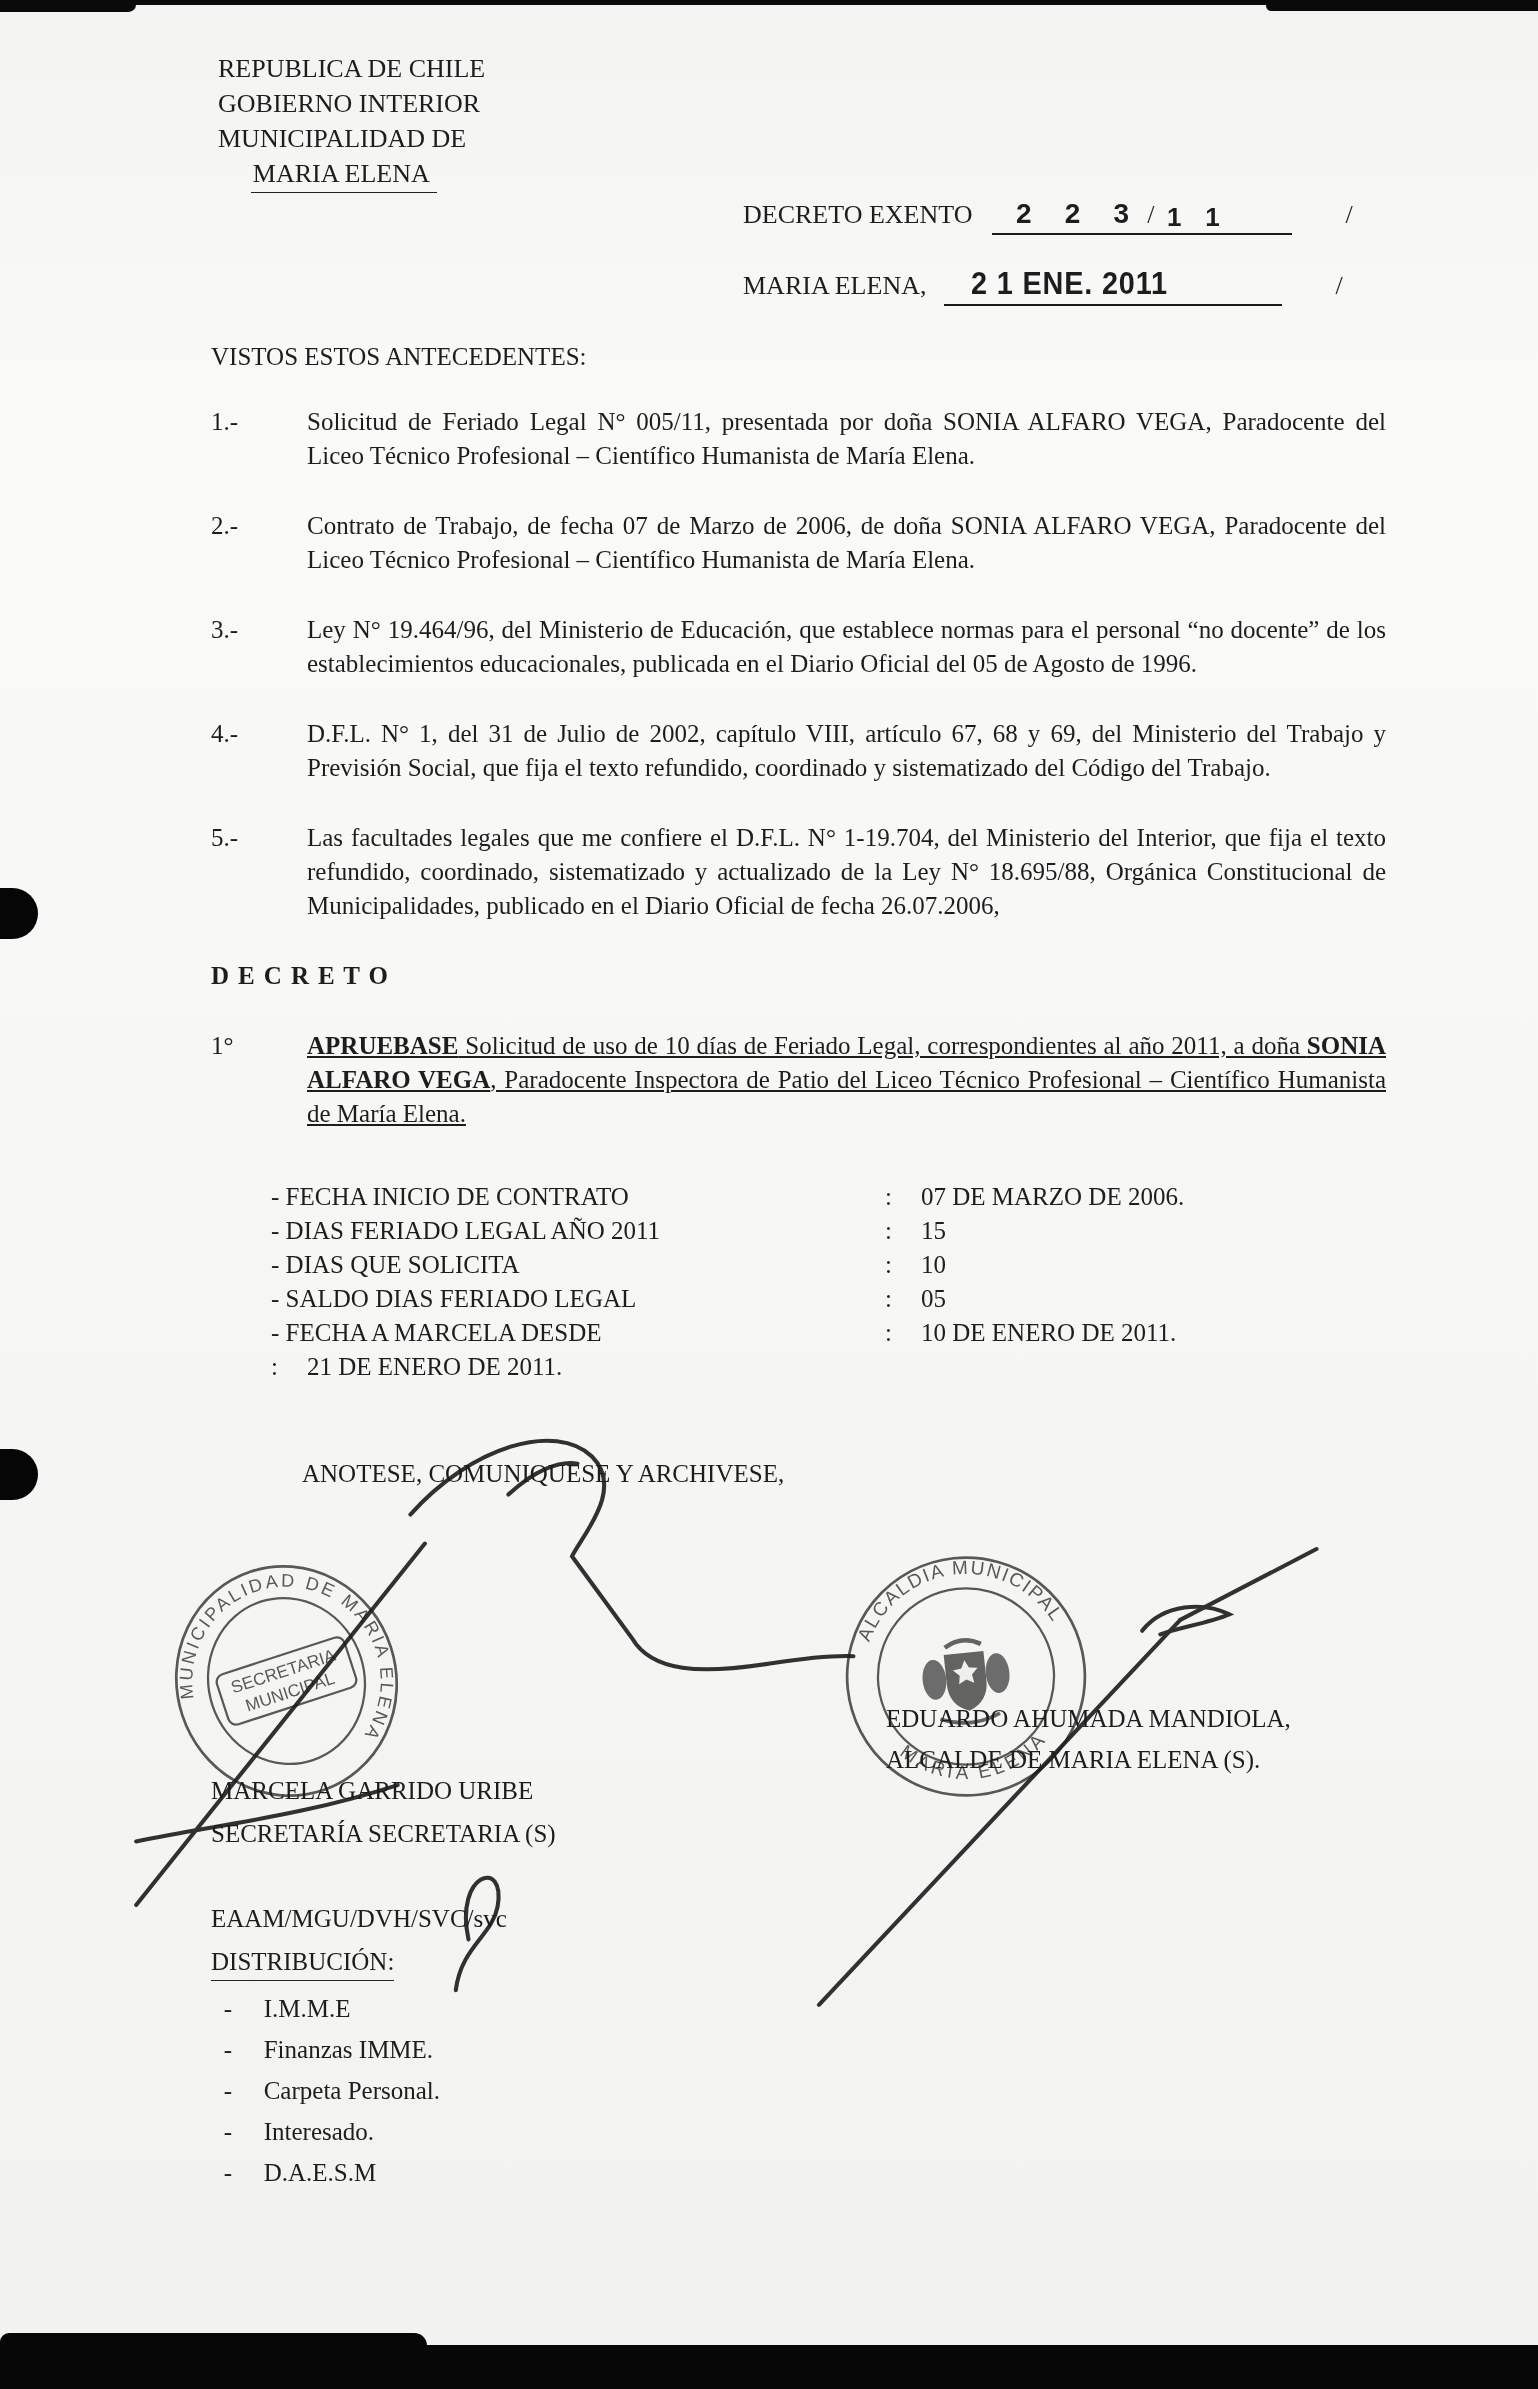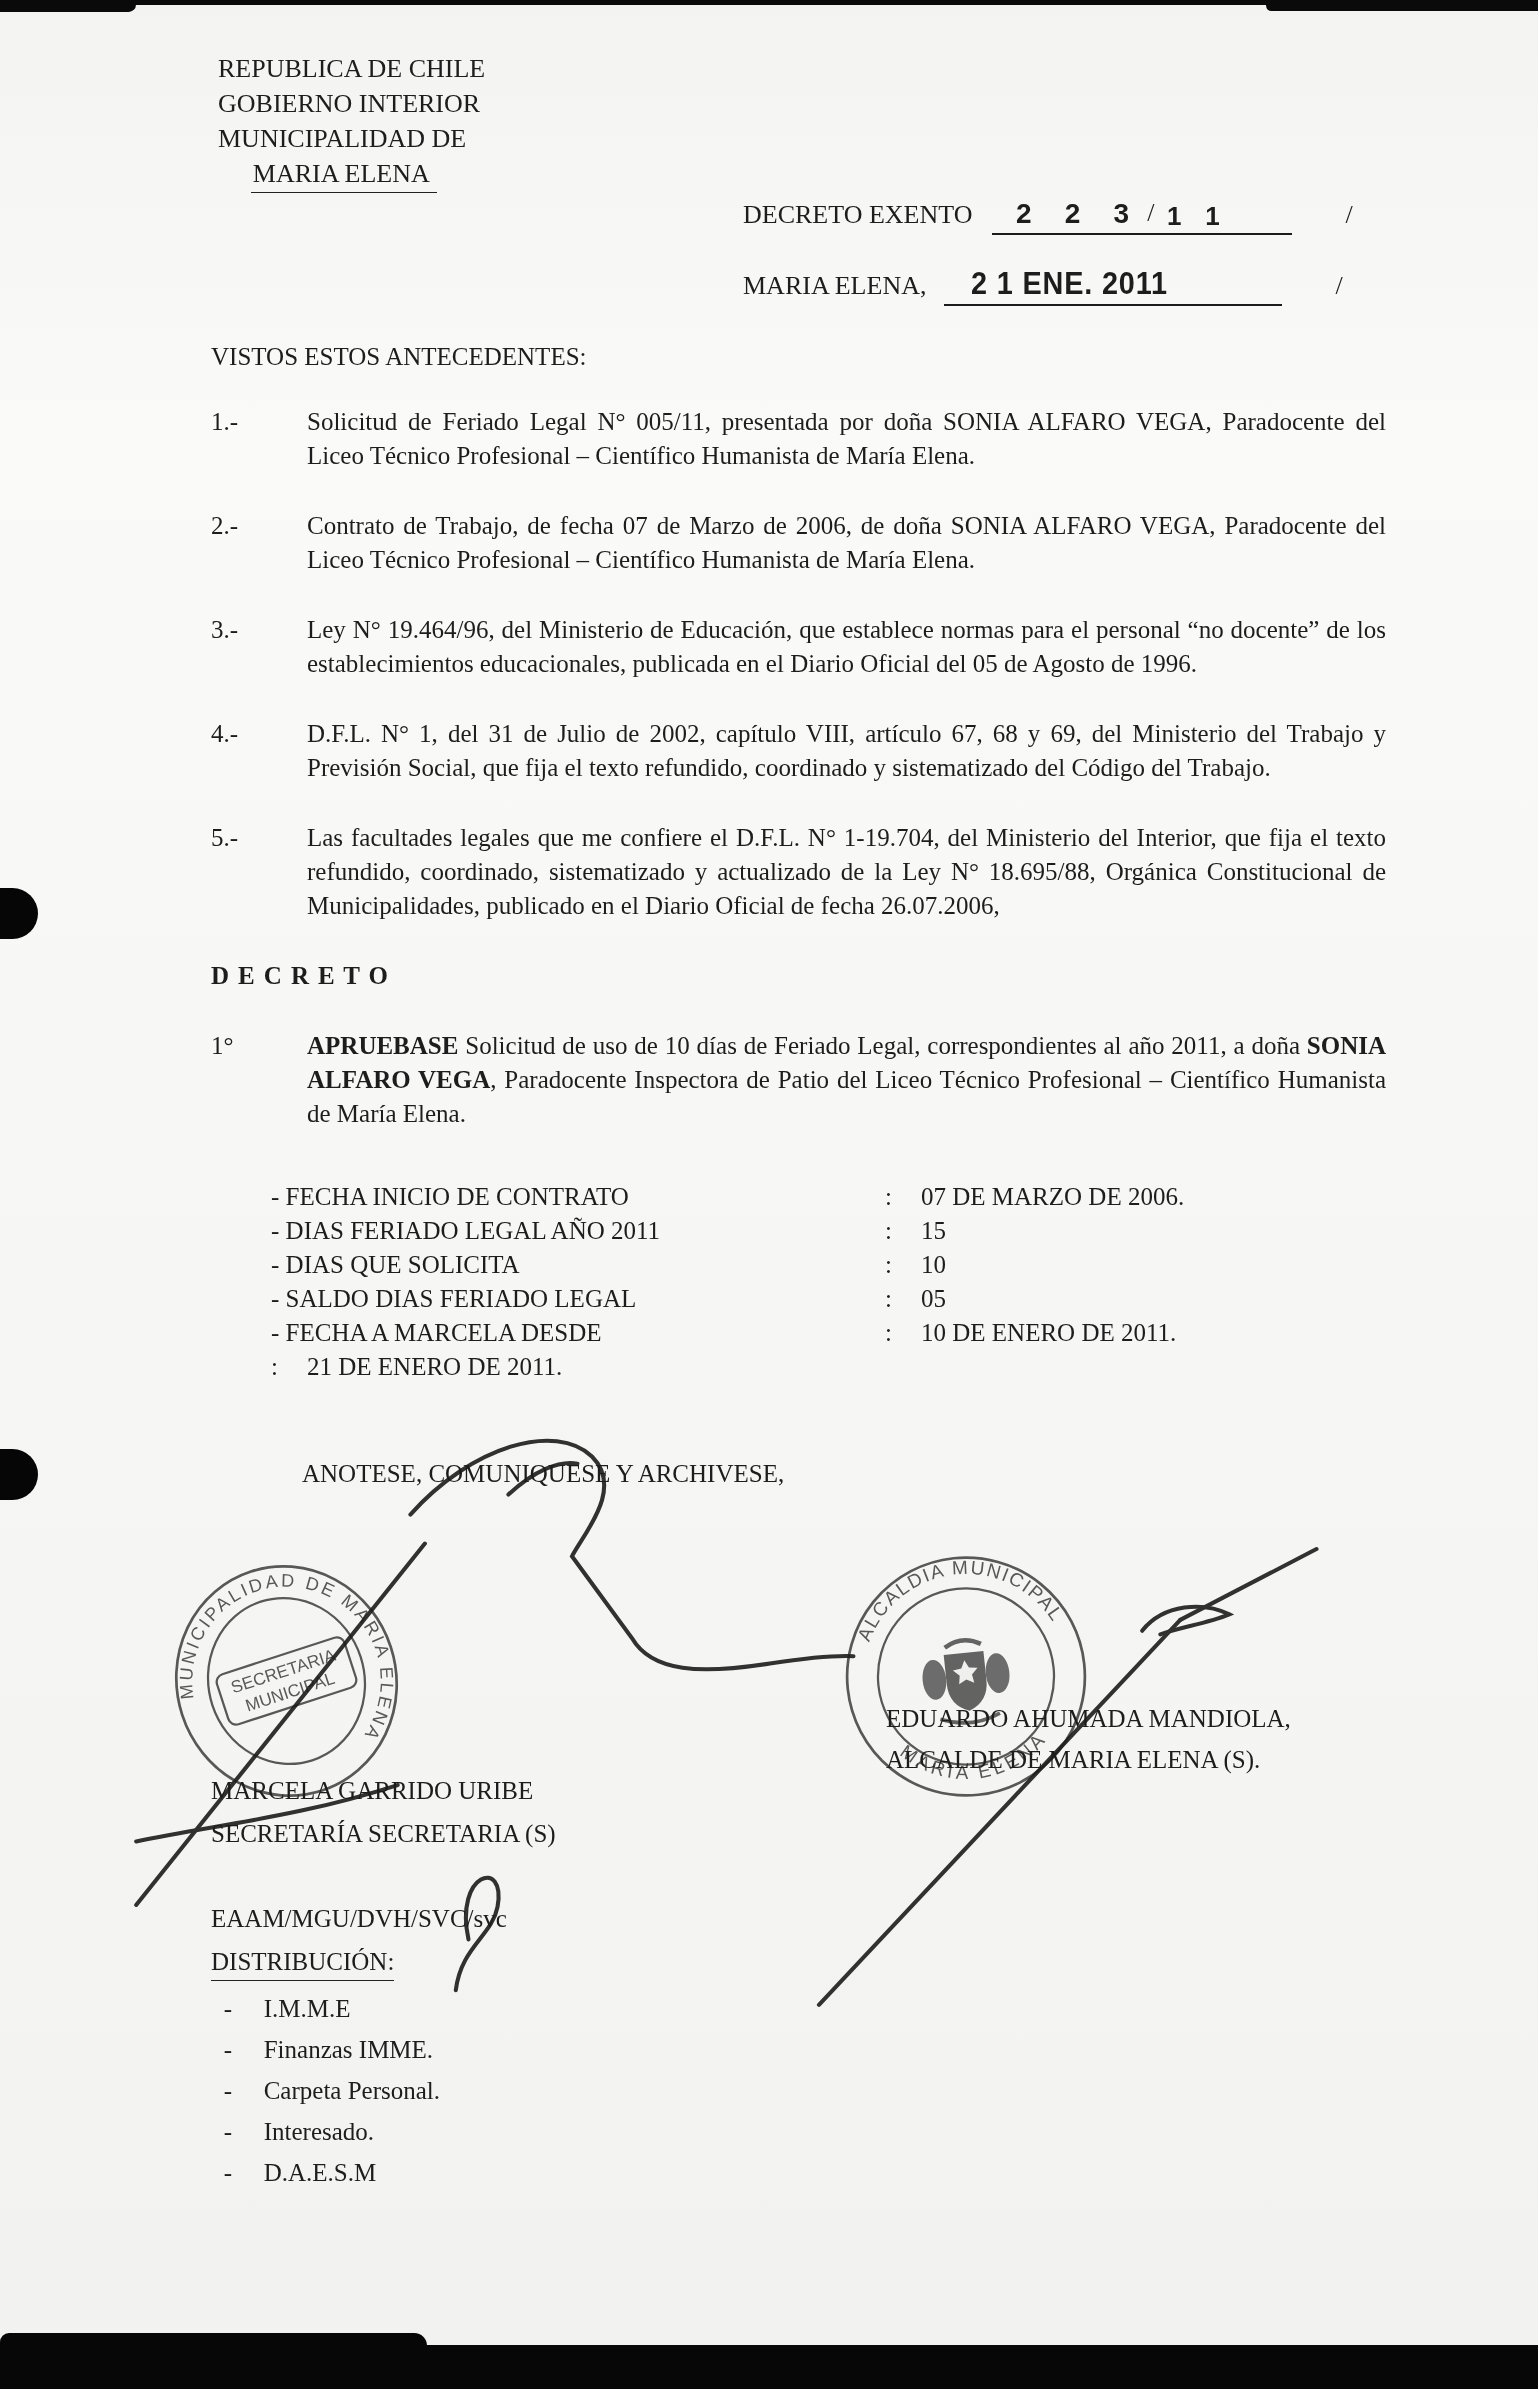--- a/index.html
+++ b/index.html
@@ -24,39 +24,39 @@
   .punch.p2 { top:1449px; }
 
   
   .letterhead { position:absolute; left:218px; top:51px; font-size:26px; line-height:35px; }
   .letterhead .l4 { margin-left:33px; display:inline-block; border-bottom:1.8px solid #222; padding:0 7.3px 0.9px 1.8px; }
 
   
   .decree-block { position:absolute; left:743px; top:198px; font-size:26px; }
   .dline { display:flex; align-items:baseline; white-space:nowrap; }
   .dline + .dline { margin-top:31px; }
-  .u-line { display:inline-flex; align-items:flex-start; border-bottom:2.3px solid #1c1c1c; justify-content:flex-start; }
+  .u-line { display:inline-flex; align-items:flex-end; border-bottom:2.3px solid #1c1c1c; justify-content:flex-start; }
   .u1 { width:300px; margin-left:20px; padding-bottom:2.7px; }
   .u2 { width:338px; margin-left:18px; padding-bottom:2.7px; }
   .stamp-num  { font-family:"Liberation Sans",sans-serif; font-weight:700; font-size:28px; letter-spacing:12.7px; margin-left:23.6px; }
   .mid-slash  { margin-left:5.4px; }
   .stamp-num2 { font-family:"Liberation Sans",sans-serif; font-weight:700; font-size:26px; letter-spacing:8.2px; margin-left:12.7px; position:relative; top:2.7px; }
   .date-stamp { font-family:"Liberation Sans",sans-serif; font-weight:700; font-size:31px; letter-spacing:0.9px; transform:scaleX(.93); transform-origin:left bottom; white-space:nowrap; margin-left:27px; }
   .end-slash { margin-left:53px; }
 
   
   .main { position:absolute; left:211px; top:340px; width:1175px; font-size:25px; line-height:34px; }
   .vistos { margin-bottom:31px; }
   .item { display:flex; margin-bottom:36px; }
   .item .num { width:96px; flex:none; }
   .item .text { flex:1; text-align:justify; }
   .decreto-title { font-weight:700; letter-spacing:1.4px; margin-bottom:36px; }
   .res { display:flex; }
   .res .num { width:96px; flex:none; }
-  .res .text { flex:1; text-align:justify; }
+  .res .text { flex:1; text-align:justify;text-decoration:underline; }
   .b { font-weight:700; }
   .schedule { margin-left:60px; margin-top:49px; }
   .srow { display:flex; line-height:34px; }
   .srow .lbl { width:614px; flex:none; }
   .srow .col { width:36px; flex:none; }
   .closing { margin-left:91px; margin-top:73px; }
 
   
   .sig-left  { position:absolute; left:211px; top:1769px; font-size:25px; line-height:43px; }
   .sig-right { position:absolute; left:886px; top:1698px; font-size:25px; line-height:41px; }

